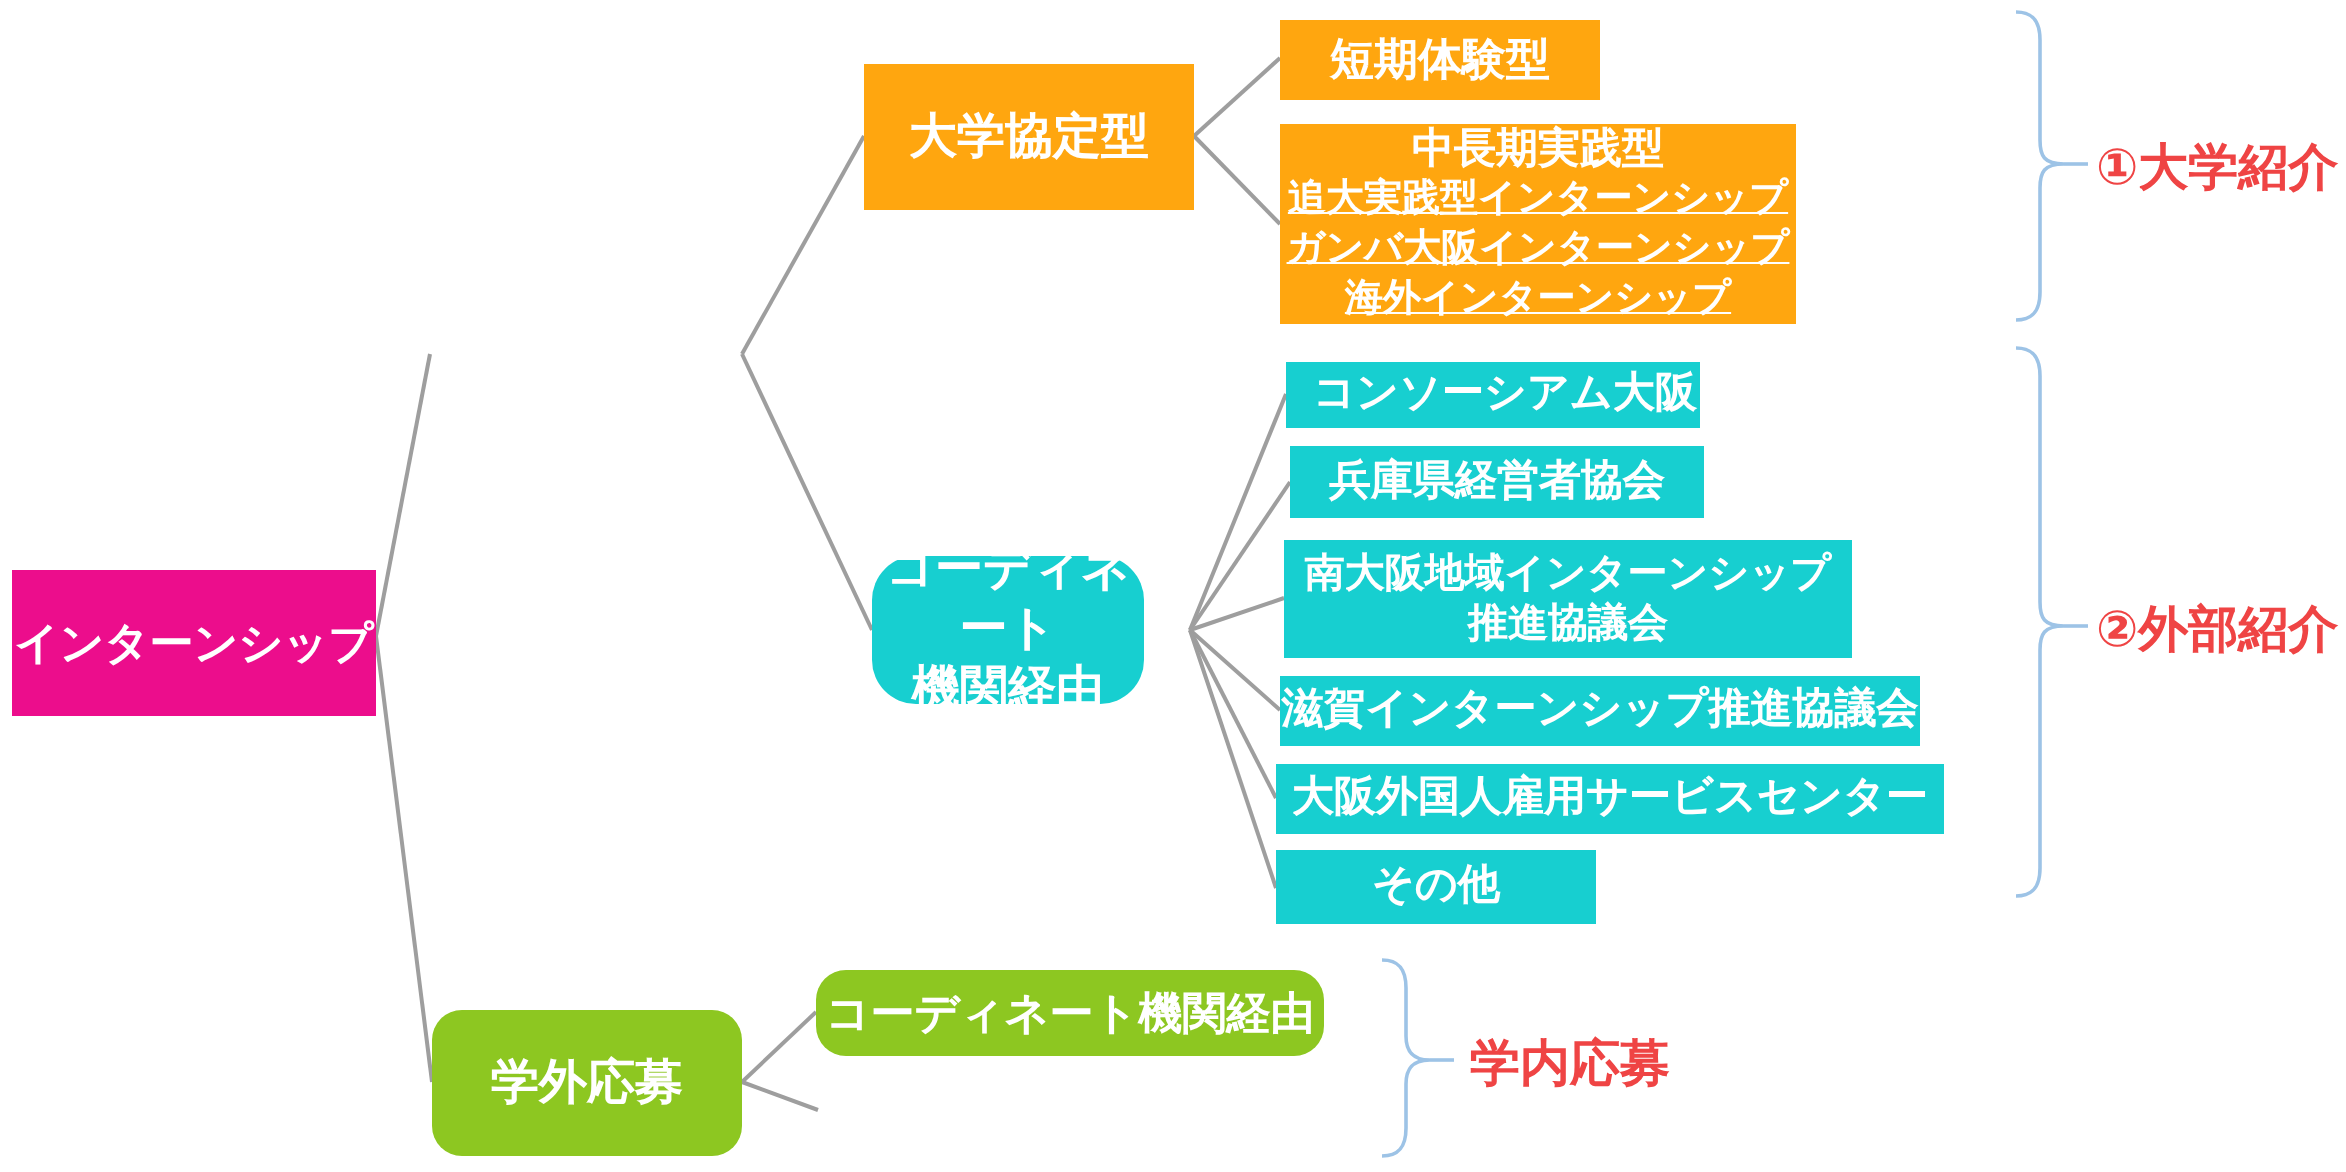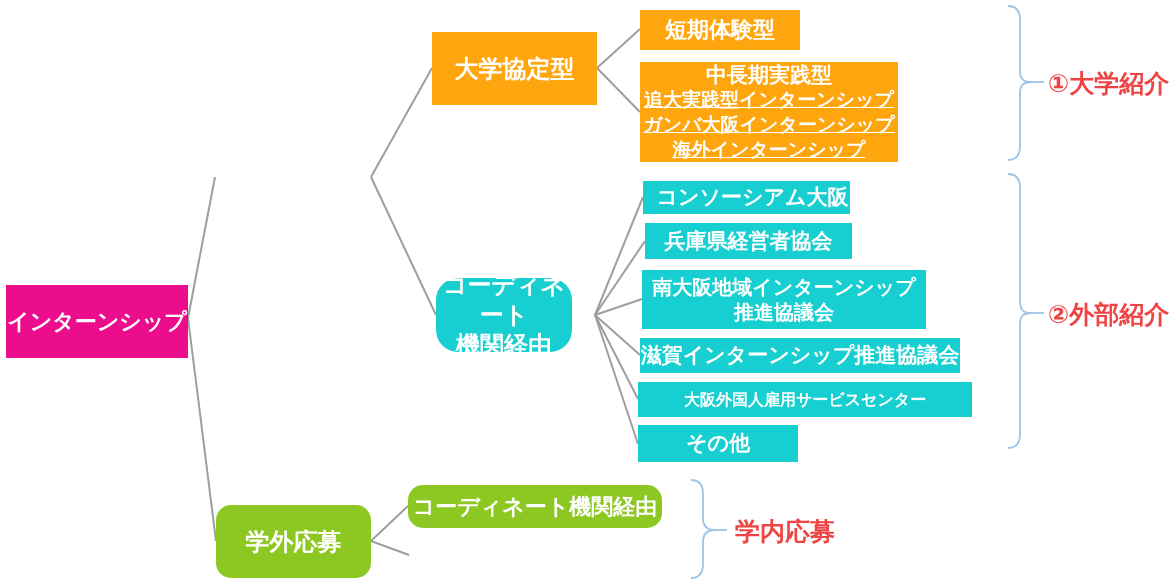--- a/index.html
+++ b/index.html
@@ -26,21 +26,21 @@
   .b-coordinate{left:436px;top:278px;width:136px;height:74px;font-size:24px;border-radius:22px;}
   .b-short{left:640px;top:10px;width:160px;height:40px;font-size:22px;}
   .b-midlong{left:640px;top:62px;width:258px;height:100px;flex-direction:column;
              justify-content:center;font-size:19px;line-height:25px;}
   .ml-title{font-size:21px;}
   .ml-link{text-decoration:underline;cursor:pointer;}
   .b-p0{left:643px;top:181px;width:207px;height:33px;font-size:21px;padding-left:12px;}
   .b-p1{left:645px;top:223px;width:207px;height:36px;font-size:21px;}
   .b-p2{left:642px;top:270px;width:284px;height:59px;font-size:20px;}
   .b-p3{left:640px;top:338px;width:320px;height:35px;font-size:21px;}
-  .b-p4{left:638px;top:382px;width:334px;height:35px;font-size:16px;}
+  .b-p4{left:638px;top:382px;width:334px;height:35px;font-size:21px;}
   .b-p5{left:638px;top:425px;width:160px;height:37px;font-size:21px;}
   .b-ext0{left:408px;top:485px;width:254px;height:43px;font-size:22px;}
   .b-ext1{left:409px;top:536px;width:168px;height:39px;font-size:22px;}
 
   .note{position:absolute;color:#ef4444;font-weight:bold;font-size:25px;white-space:nowrap;}
   .n1{left:1048px;top:67px;}
   .n2{left:1048px;top:298px;}
   .n3{left:735px;top:515px;}
 </style>
 </head>

